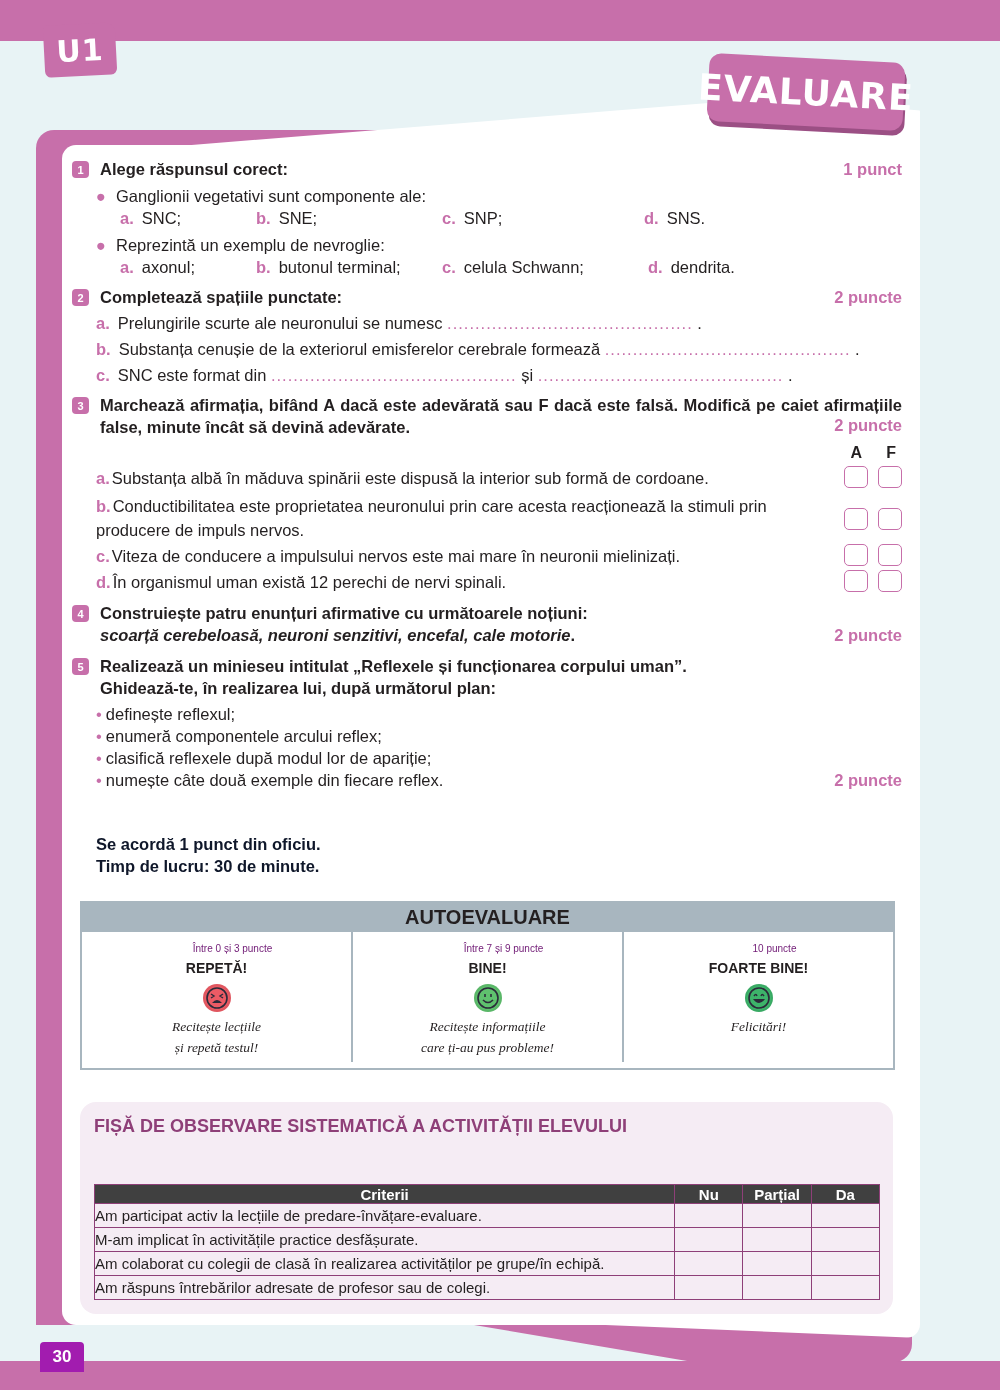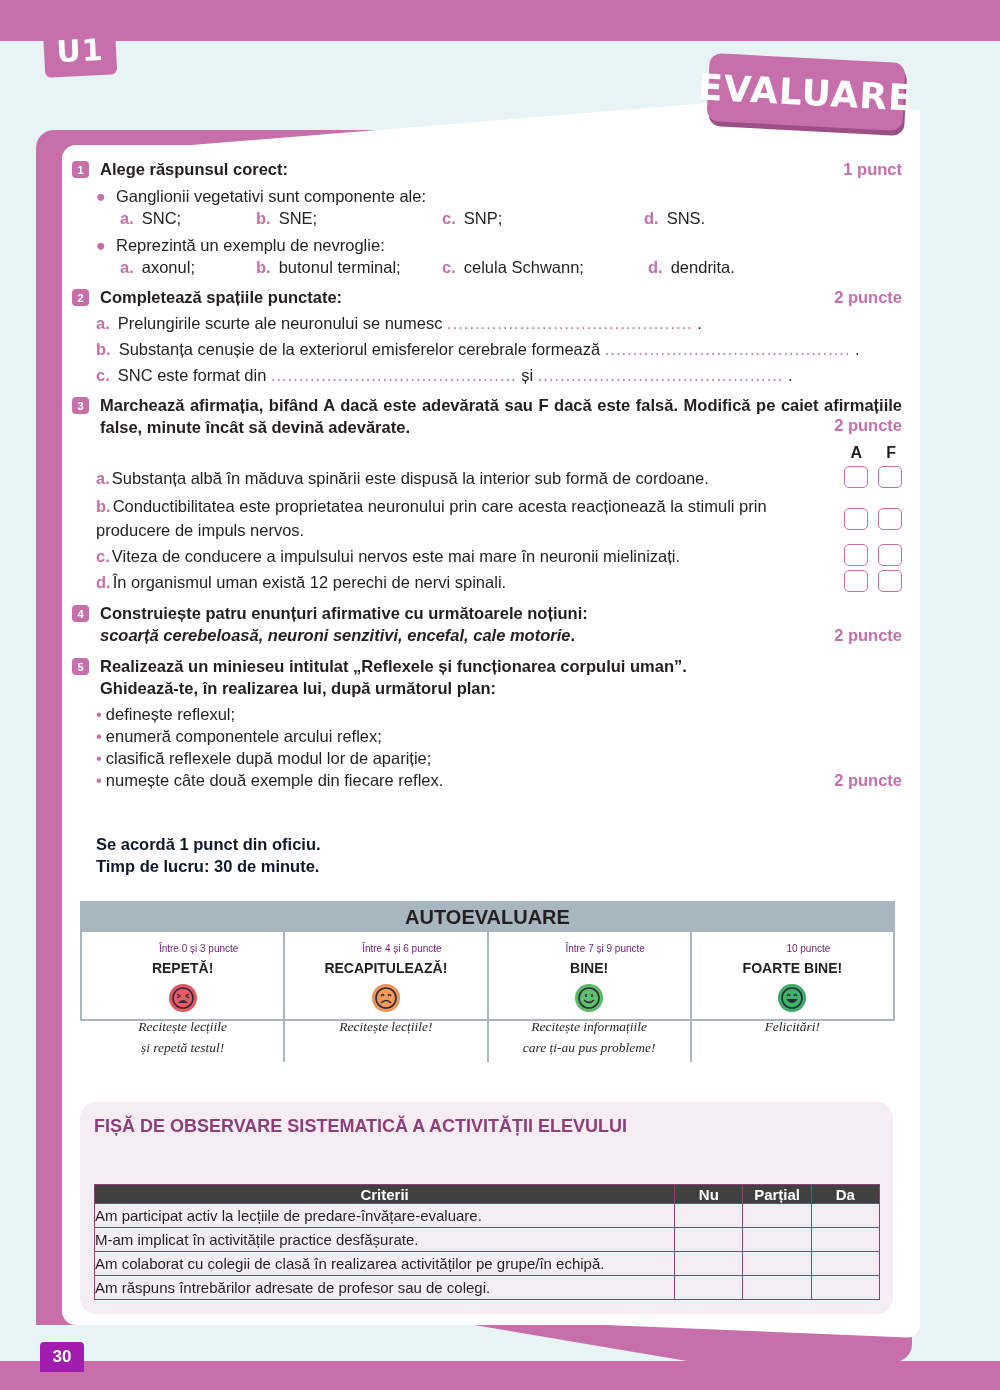--- a/index.html
+++ b/index.html
@@ -73,21 +73,21 @@
   .dots { color: #c76faa; letter-spacing: 1px; }
 
   .af-head { position: absolute; right: 2px; font-weight: bold; font-size: 16px; }
   .cbox { width: 24px; height: 22px; border: 1.5px solid #c76faa; border-radius: 5px; display: inline-block; background: #fff; }
   .tf-row { position: relative; line-height: 24px; padding-right: 100px; }
   .tf-boxes { position: absolute; right: 0; display: flex; gap: 10px; }
 
   .footnote { color: #0f172a; font-weight: bold; line-height: 22px; margin-left: 24px; }
 
   
-  .auto { position: absolute; left: 80px; top: 901px; width: 815px; height: 120px; border: 2px solid #a8b6bf; }
+  .auto { position: absolute; left: 80px; top: 901px; width: 815px; height: 169px; border: 2px solid #a8b6bf; }
   .auto-head {
     height: 29px; background: #a8b6bf; text-align: center;
     font-weight: bold; font-size: 20px; line-height: 29px; color: #231f20;
   }
   .auto-cols { display: flex; height: 130px; }
   .auto-col { flex: 1; border-right: 2px solid #a8b6bf; text-align: center; padding-top: 8px; }
   .auto-col:last-child { border-right: none; }
   .range { color: #701a75; font-size: 10px; line-height: 18px; padding-left: 32px; }
   .verdict { font-weight: bold; font-size: 14px; line-height: 20px; }
   .face { width: 28px; height: 28px; border-radius: 50%; margin: 6px auto 4px; border: 2px solid rgba(0,0,0,0.05); display: flex; align-items: center; justify-content: center; }
@@ -300,32 +300,20 @@
         <svg width="22" height="22" viewBox="0 0 22 22">
             <circle cx="11" cy="11" r="10" fill="none" stroke="#2b2b3a" stroke-width="1.6"></circle>
             <path d="M5 7 l3 2 l-3 2 M17 7 l-3 2 l3 2" fill="none" stroke="#2b2b3a" stroke-width="1.4"></path>
             <path d="M6 16 Q11 10 16 16 Z" fill="#2b2b3a"></path>
           </svg>
       </div>
       <div class="advice">Recitește lecțiile</div>
       <div class="advice">și repetă testul!</div>
     </div>
     <div class="auto-col">
-      <div class="range">Între 4 și 6 puncte</div>
-      <div class="verdict">RECAPITULEAZĂ!</div>
-      <div class="face" style="background:#f59a5c;">
-        <svg width="22" height="22" viewBox="0 0 22 22">
-            <circle cx="11" cy="11" r="10" fill="none" stroke="#2b2b3a" stroke-width="1.6"></circle>
-            <path d="M6 9 Q8 6 9 9 M13 9 Q14 6 16 9" fill="none" stroke="#2b2b3a" stroke-width="1.4"></path>
-            <path d="M6 16 Q11 11 16 16" fill="none" stroke="#2b2b3a" stroke-width="1.6"></path>
-          </svg>
-      </div>
-      <div class="advice">Recitește lecțiile!</div>
-    </div>
-    <div class="auto-col">
       <div class="range">Între 7 și 9 puncte</div>
       <div class="verdict">BINE!</div>
       <div class="face" style="background:#5fc16e;">
         <svg width="22" height="22" viewBox="0 0 22 22">
             <circle cx="11" cy="11" r="10" fill="none" stroke="#2b2b3a" stroke-width="1.6"></circle>
             <line x1="8" y1="7" x2="8" y2="10" stroke="#2b2b3a" stroke-width="1.6"></line>
             <line x1="14" y1="7" x2="14" y2="10" stroke="#2b2b3a" stroke-width="1.6"></line>
             <path d="M6 13 Q11 18 16 13" fill="none" stroke="#2b2b3a" stroke-width="1.6"></path>
           </svg>
       </div>

